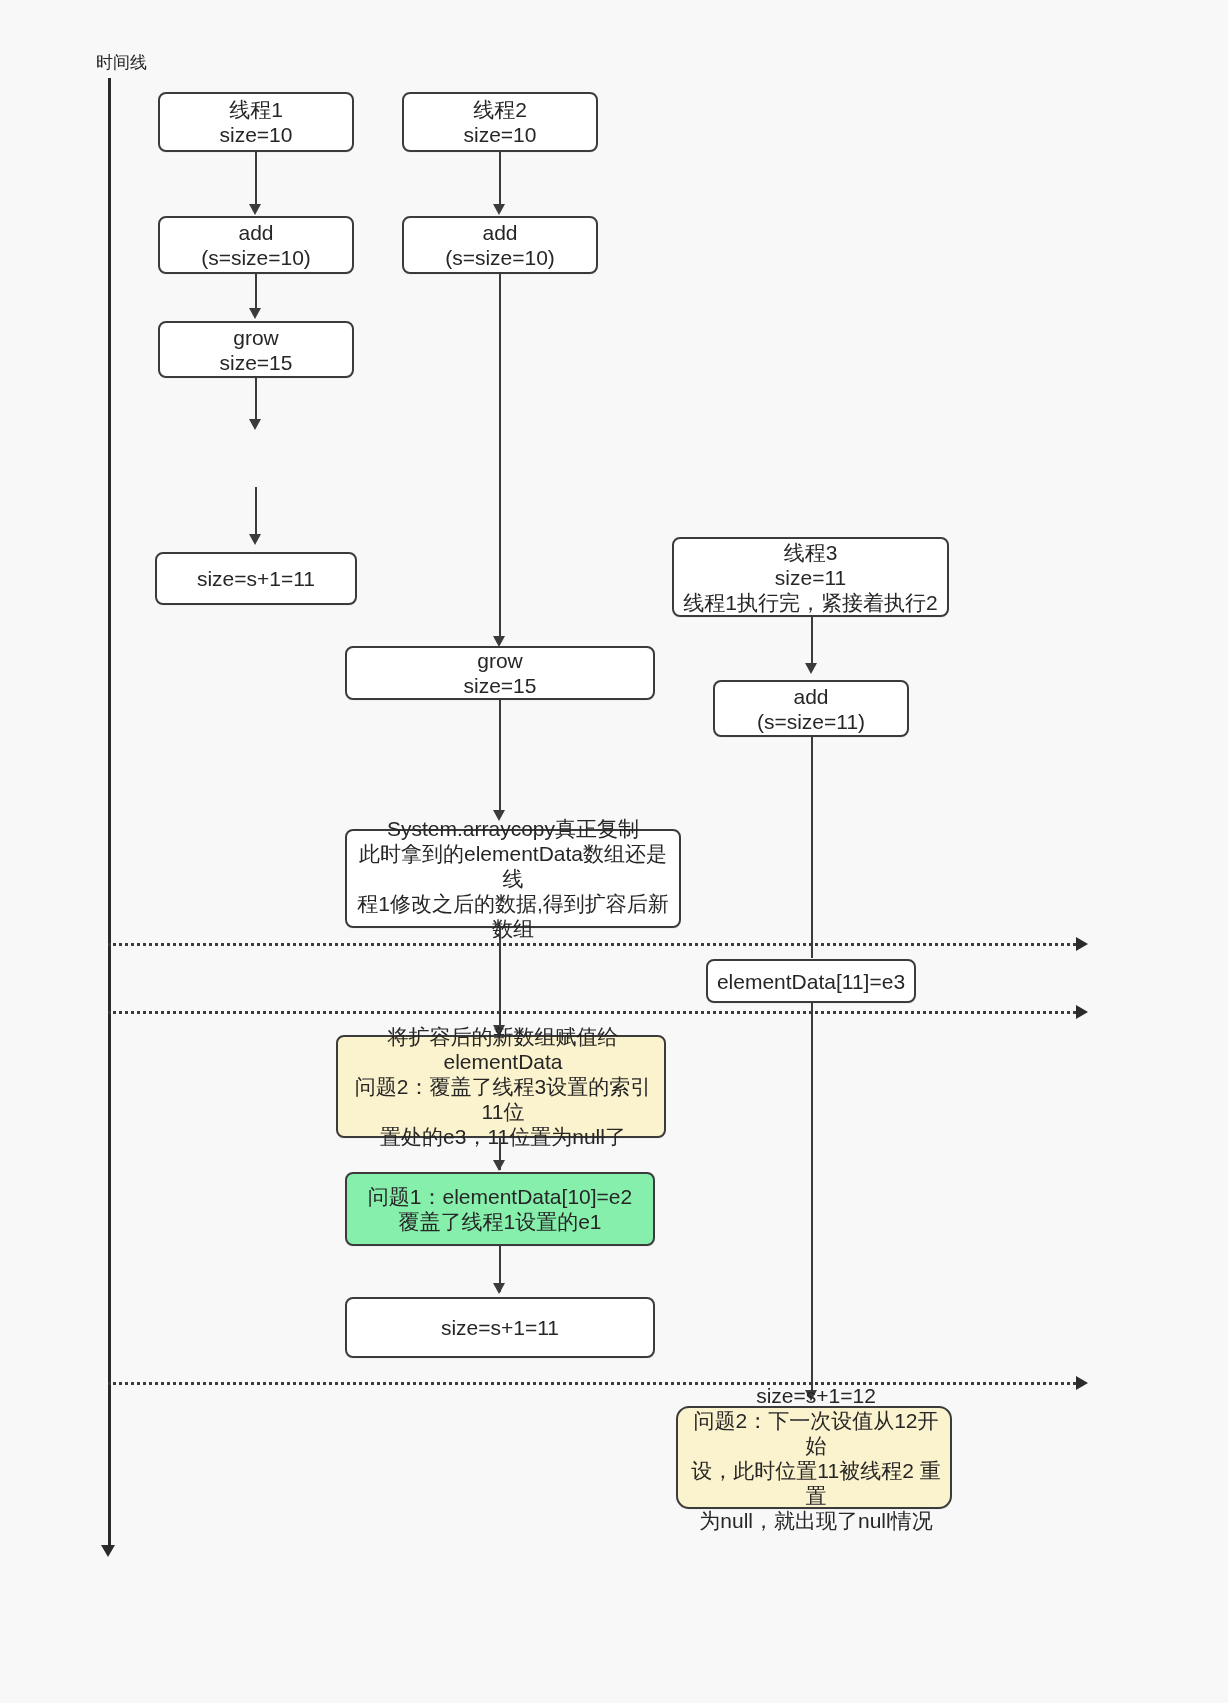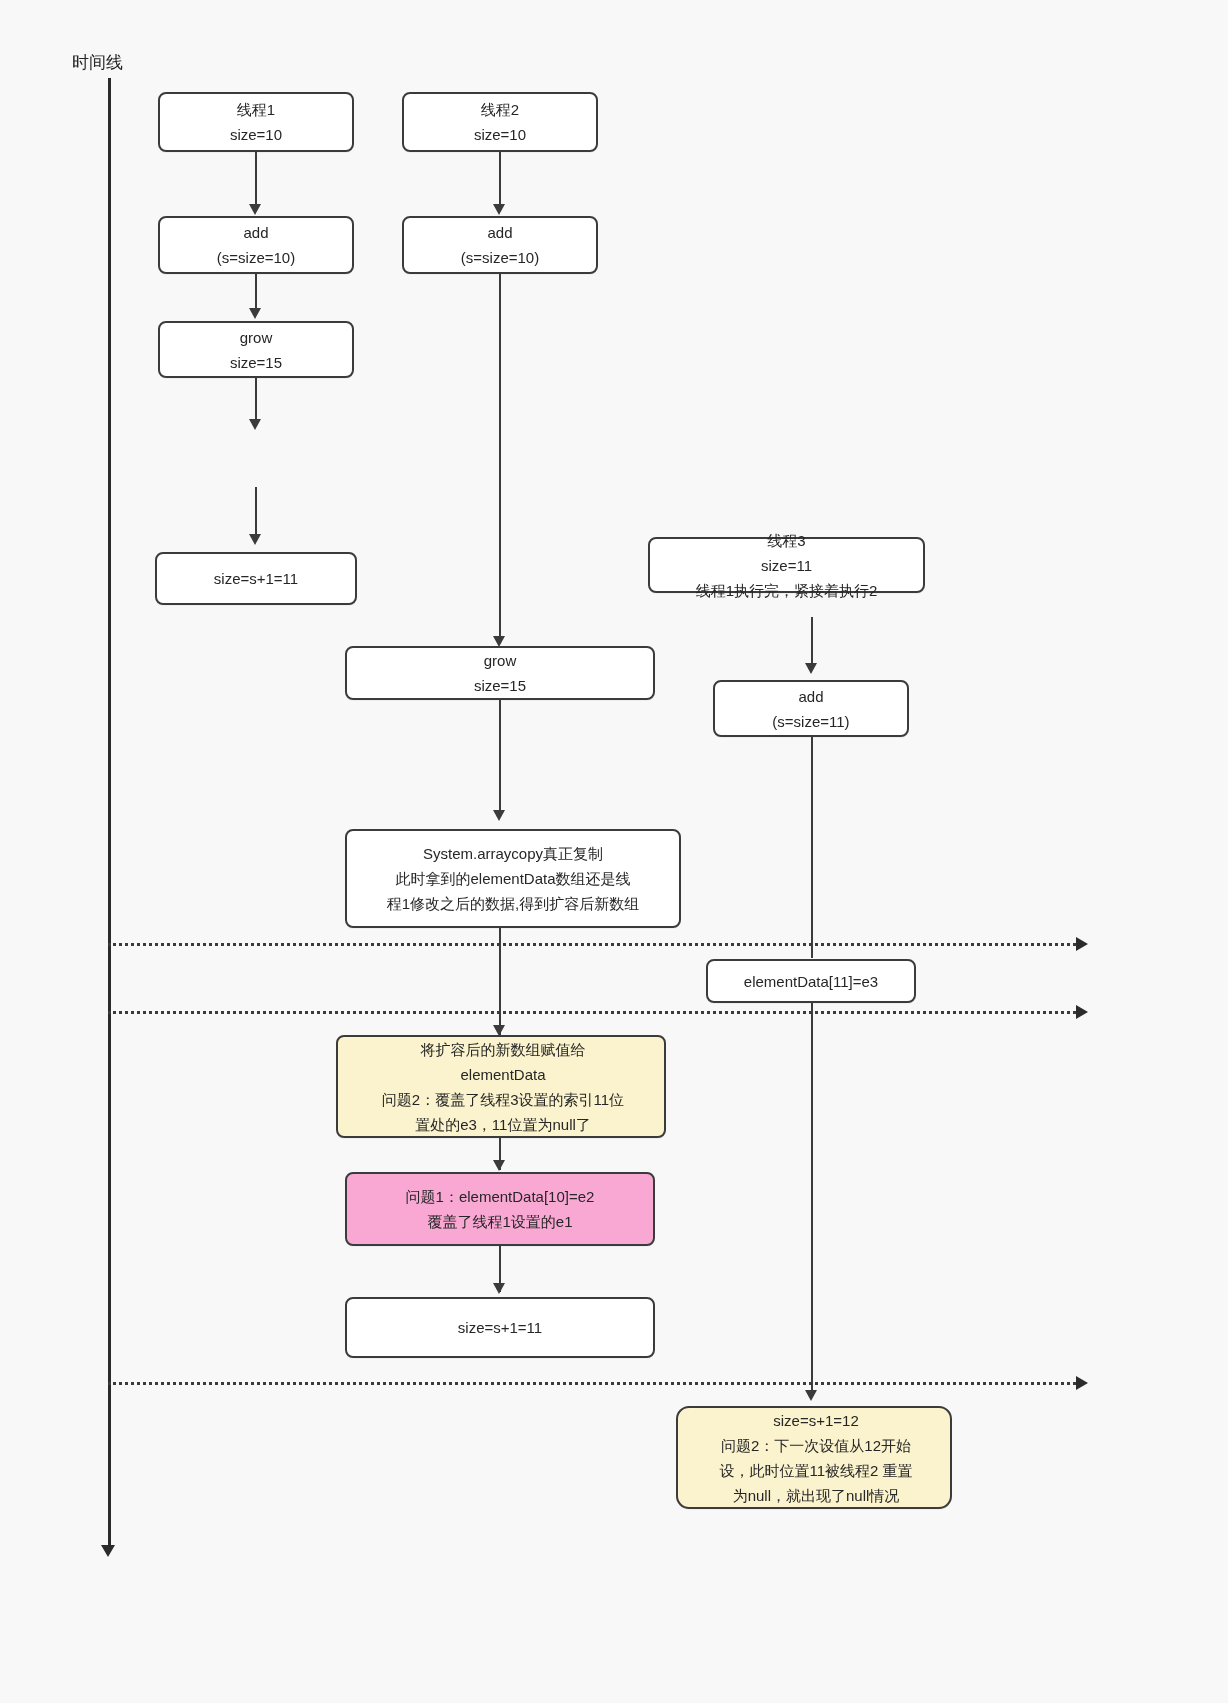--- a/index.html
+++ b/index.html
@@ -21,34 +21,34 @@
   .node {
     position: absolute;
     box-sizing: border-box;
     border: 2px solid #3b3b3b;
     border-radius: 8px;
     background: #ffffff;
     display: flex;
     align-items: center;
     justify-content: center;
     text-align: center;
-    font-size: 15px;
+    font-size: 21px;
     line-height: 25px;
     color: #262626;
     padding: 4px 8px;
     white-space: pre-line;
     box-shadow: 0 1px 0 rgba(0,0,0,0.04);
   }
   .node.yellow {
     background: #fbf3cd;
     border-color: #3b3b3b;
     padding-left: 12px;
   }
   .node.green {
-    background: #f9a8d4;
+    background: #86efac;
     border-color: #3b3b3b;
   }
   .axis-label {
     position: absolute;
     font-size: 17px;
     line-height: 22px;
     color: #262626;
   }
   .vline {
     position: absolute;
@@ -83,21 +83,21 @@
     position: absolute;
     height: 0;
     border-top: 3px dotted #3b3b3b;
   }
 </style>
 </head>
 <body>
 
 <div id="canvas">
 
-  <div class="axis-label" style="left:72px; top:52px;">时间线</div>
+  <div class="axis-label" style="left:96px; top:52px;">时间线</div>
 
   <div class="timeline-axis" style="left:108px; top:78px; height:1470px;"></div>
   <div class="arrowhead" style="left:101px; top:1545px;"></div>
 
   <div class="node" style="left:158px; top:92px; width:196px; height:60px;">线程1
 size=10</div>
 
   <div class="vline" style="left:255px; top:152px; height:52px;"></div>
   <div class="arrowhead small" style="left:249px; top:204px;"></div>
 
@@ -153,21 +153,21 @@
   <div class="arrowhead small" style="left:493px; top:1160px;"></div>
 
   <div class="node green" style="left:345px; top:1172px; width:310px; height:74px;">问题1：elementData[10]=e2
 覆盖了线程1设置的e1</div>
 
   <div class="vline" style="left:499px; top:1246px; height:46px;"></div>
   <div class="arrowhead small" style="left:493px; top:1283px;"></div>
 
   <div class="node" style="left:345px; top:1297px; width:310px; height:61px;">size=s+1=11</div>
 
-  <div class="node" style="left:648px; top:537px; width:277px; height:56px;">线程3
+  <div class="node" style="left:672px; top:537px; width:277px; height:80px;">线程3
 size=11
 线程1执行完，紧接着执行2</div>
 
   <div class="vline" style="left:811px; top:617px; height:46px;"></div>
   <div class="arrowhead small" style="left:805px; top:663px;"></div>
 
   <div class="node" style="left:713px; top:680px; width:196px; height:57px;">add
 (s=size=11)</div>
 
   <div class="vline" style="left:811px; top:737px; height:221px;"></div>

